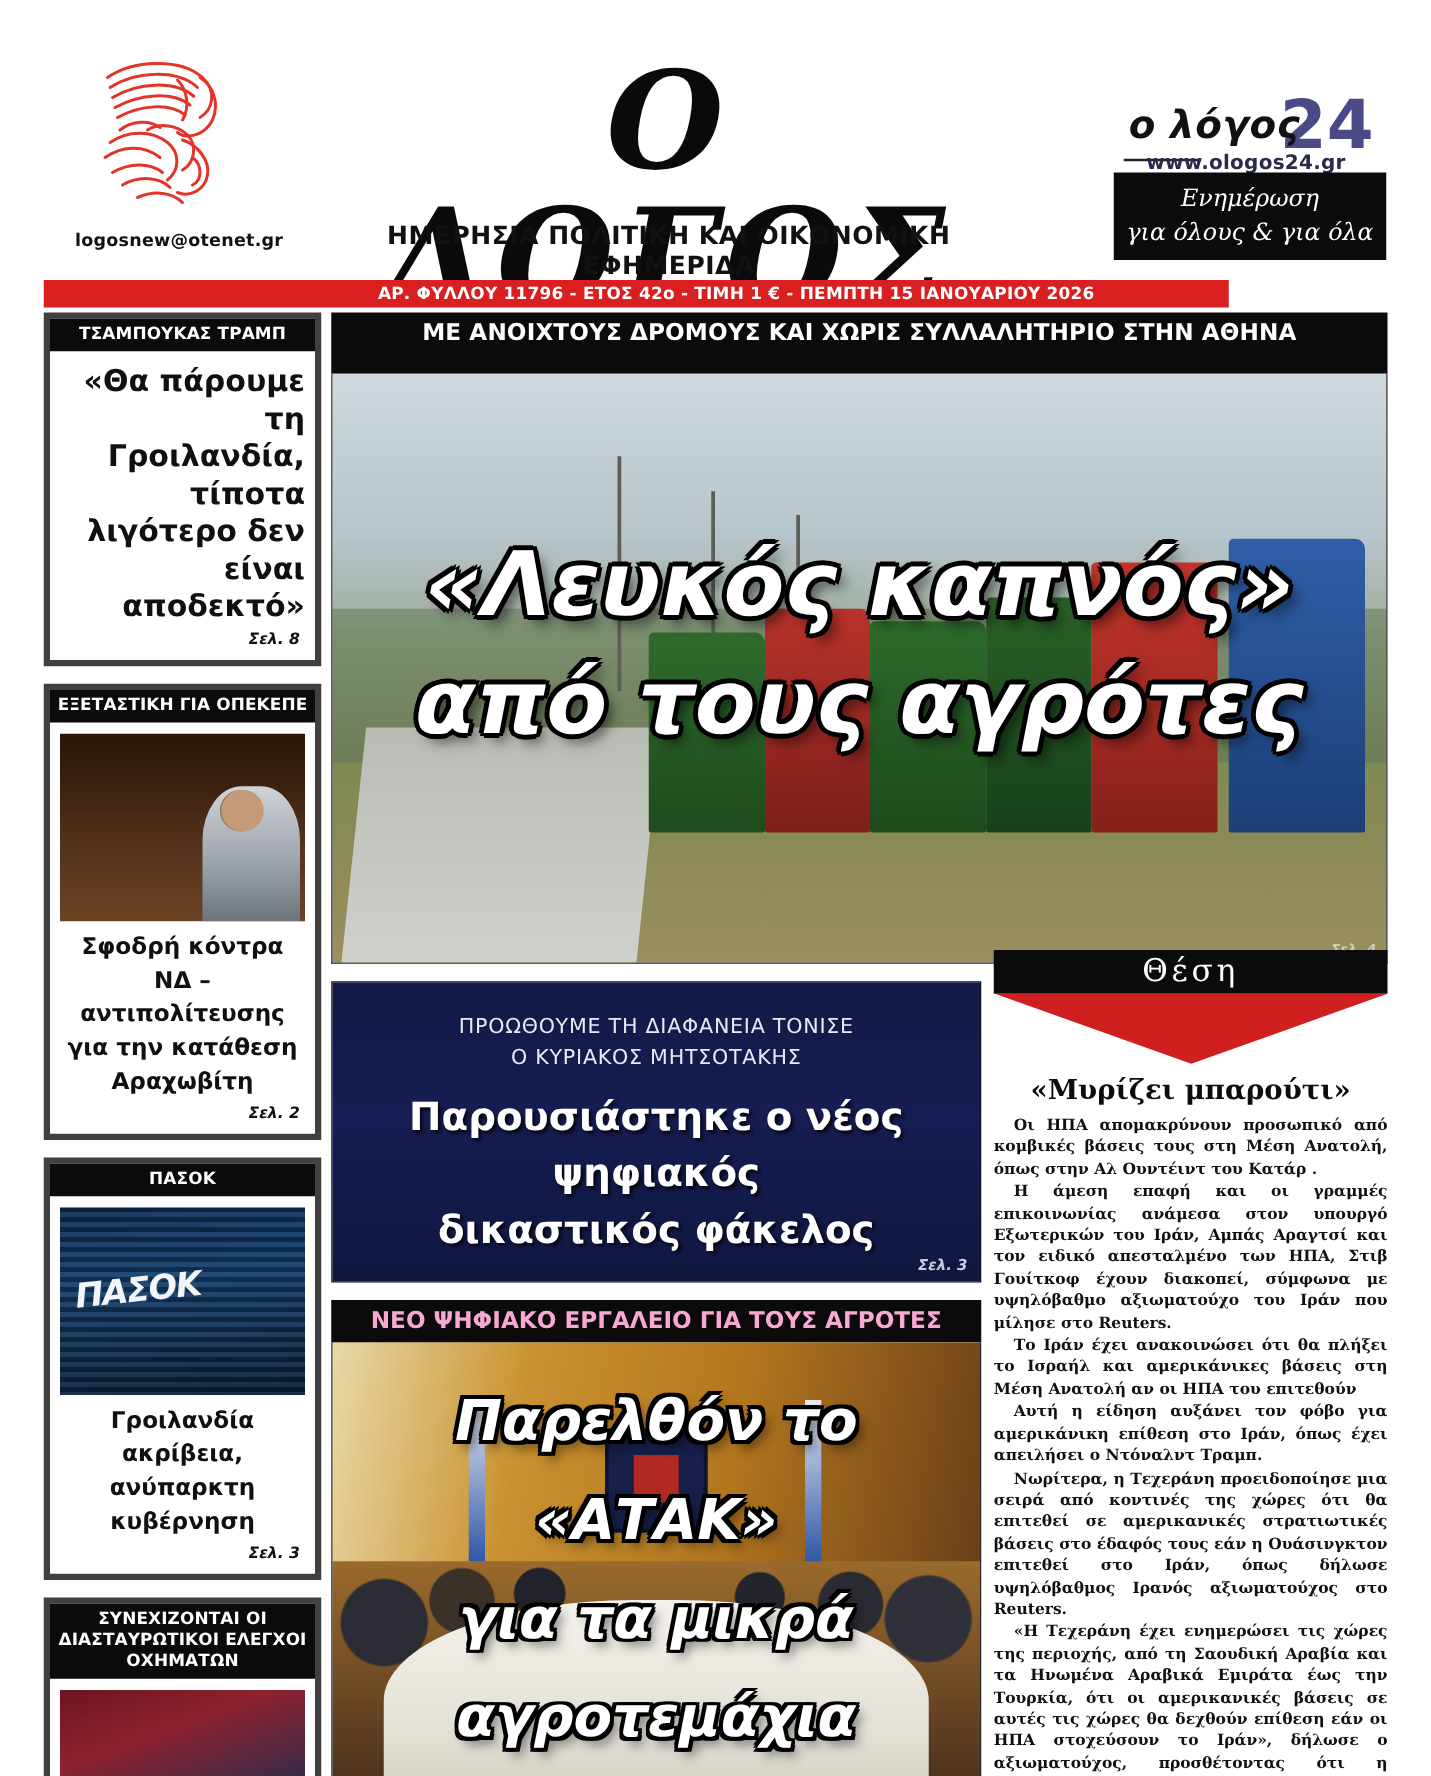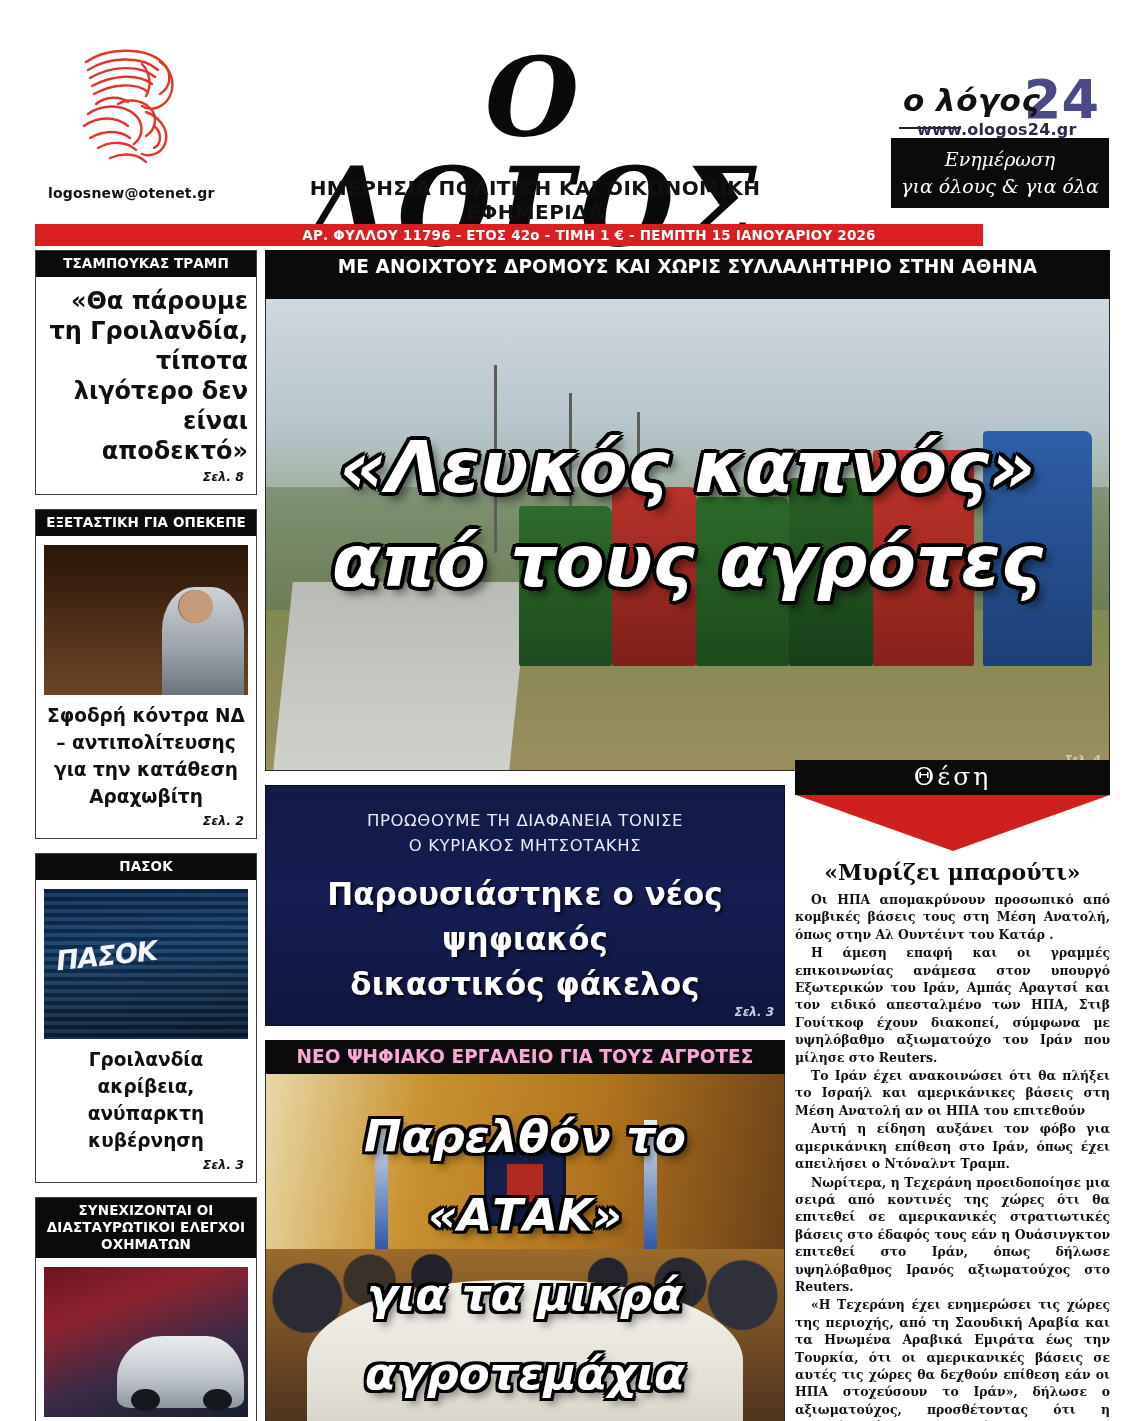--- a/index.html
+++ b/index.html
@@ -15,21 +15,21 @@
   .masthead {
     position: relative;
     height: 222px;
     padding: 0;
   }
   .logo-emblem {
     position: absolute; left: 58px; top: 42px;
     width: 150px; height: 135px;
   }
   .logo-email {
-    position: absolute; left: 48px; top: 185px;
+    position: absolute; left: 60px; top: 185px;
     width: 160px; text-align: center;
     font-family: "DejaVu Sans", sans-serif;
     font-weight: bold; font-size: 14px; color: #111;
     letter-spacing: .2px;
   }
   .paper-title {
     position: absolute; left: 255px; top: 42px; width: 560px;
     text-align: center;
     font-family: "DejaVu Serif", serif;
     font-weight: bold;
@@ -106,21 +106,21 @@
     width: 1145px; height: 1160px;
   }
 
   
   .sidebar {
     position: absolute; left: 35px; top: 0;
     width: 222px; height: 1160px;
   }
   .side-card {
     background: #fff;
-    border: 1px solid #404040;
+    border: 5px solid #404040;
     margin-bottom: 14px;
   }
   .side-head {
     background: #0b0b0b; color: #fff;
     font-family: "DejaVu Sans", sans-serif;
     font-weight: bold; font-size: 13.5px;
     text-align: center;
     padding: 4px 3px 5px;
     line-height: 17px;
     letter-spacing: .1px;

